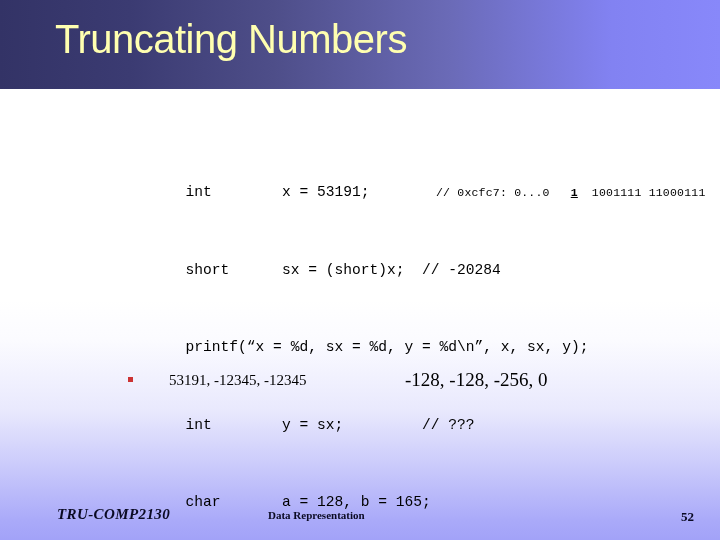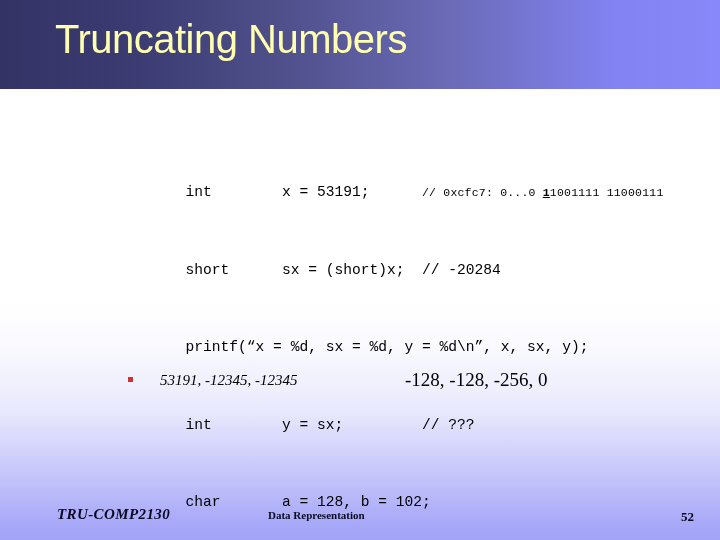--- a/index.html
+++ b/index.html
@@ -61,20 +61,21 @@
     color: #000000;
     white-space: pre;
   }
   .code-line {
     white-space: pre;
     height: 25.8px;
   }
   .bin-small {
     font-size: 11.5px;
     letter-spacing: 0.2px;
+    margin-left: 14px;
   }
   .bit-mark {
     font-weight: bold;
     text-decoration: underline;
   }
 
   
   #bullet-1 {
     position: absolute;
     left: 100px;
@@ -112,23 +113,22 @@
     background: #cc3333;
     display: inline-block;
     position: relative;
     top: -3px;
     flex: 0 0 auto;
   }
   #bullet-2-text {
     font-size: 15px;
     line-height: 18px;
     color: #000000;
-    margin-left: 27px;
-    white-space: nowrap;
-    font-style: italic;
+    margin-left: 36px;
+    white-space: nowrap;
   }
   #bullet-2-text-b {
     position: absolute;
     left: 405px;
     top: 371px;
     font-size: 19px;
     line-height: 18px;
     color: #000000;
     white-space: nowrap;
   }
@@ -180,21 +180,21 @@
     <div class="code-line">
       <span>short      sx = (short)x;  </span><span>// -20284</span>
     </div>
     <div class="code-line">
       <span>printf(“x = %d, sx = %d, y = %d\n”, x, sx, y);</span><span></span>
     </div>
     <div class="code-line">
       <span>int        y = sx;         </span><span>// ???</span>
     </div>
     <div class="code-line">
-      <span>char       a = 128, b = 102;</span><span></span>
+      <span>char       a = 128, b = 165;</span><span></span>
     </div>
     
     
     
   </div>
 
 
   <div id="bullet-2">
     <span class="bullet-sq-2"></span>
     <span id="bullet-2-text">53191, -12345, -12345</span>

